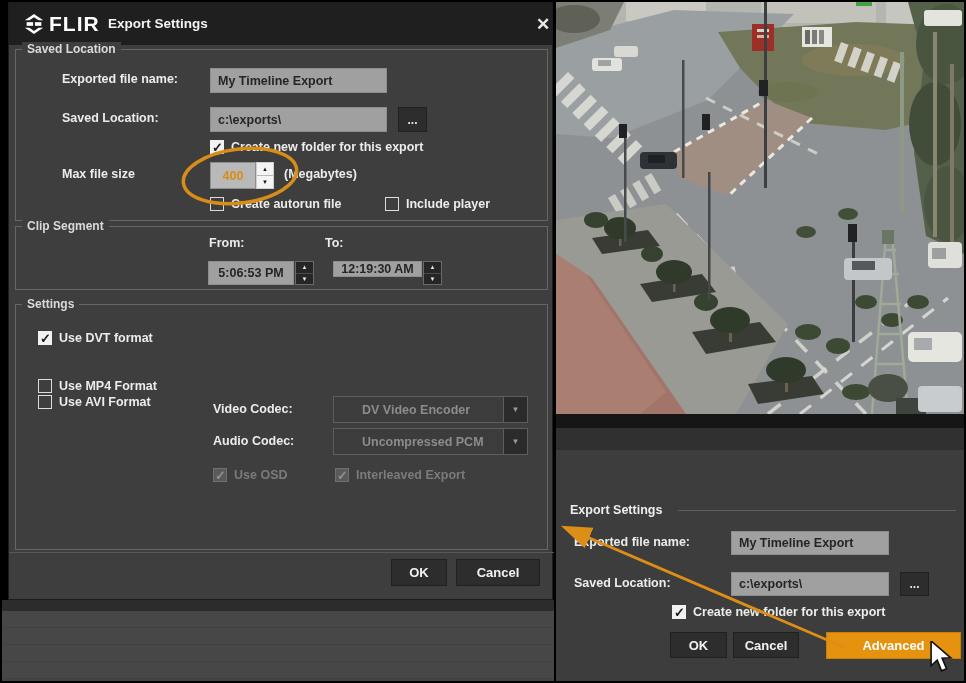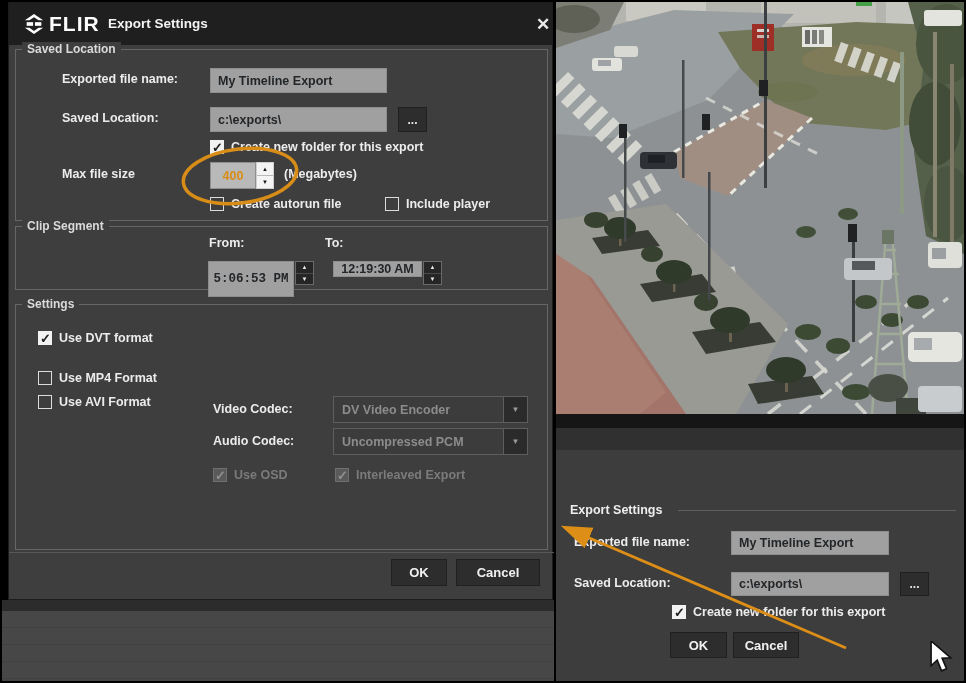--- a/index.html
+++ b/index.html
@@ -54,21 +54,21 @@
   .spin.light span{color:#141414;}
   .spin.light span:first-child{border-bottom:1px solid #b9b9b9;}
   .spin.dark{background:#262626;border:1px solid #6a6a6a;}
   .spin.dark span{color:#e9e9e9;}
   .spin.dark span:first-child{border-bottom:1px solid #4a4a4a;}
   .up::after{content:"\25B2";} .dn::after{content:"\25BC";}
 
   
   .dd{position:absolute;background:#3c3c3c;border:1px solid #5e5e5e;box-sizing:border-box;
       display:flex;align-items:center;color:#8c8c8c;font-size:12.5px;font-weight:700;}
-  .dd .dd-txt{flex:1;padding:0 8px;white-space:nowrap;overflow:hidden;}
+  .dd .dd-txt{flex:1;padding:0 8px;white-space:nowrap;overflow:hidden;margin-left:20px;}
   .dd .dd-btn{width:23px;align-self:stretch;background:#2b2b2b;border-left:1px solid #5e5e5e;
               display:flex;align-items:center;justify-content:center;color:#9a9a9a;font-size:8px;}
   .dd .dd-btn::after{content:"\25BC";}
 
   .sep{position:absolute;height:1px;background:#585858;}
 
   
   .timeline{position:absolute;left:2px;top:600px;width:552px;height:81px;background:#454545;}
   .timeline .tl-top{position:absolute;left:0;top:0;width:100%;height:11px;background:#2c2c2c;}
   .timeline .tl-grid{position:absolute;left:0;top:11px;width:100%;height:68px;
@@ -255,20 +255,21 @@
       <div class="field" style="left:175px;top:122px;width:158px;height:24px;">c:\exports\</div>
       <div class="dots" style="left:344px;top:122px;width:29px;height:24px;">...</div>
 
       <div class="cbrow" style="left:116px;top:155px;">
         <span class="cb on"></span>
         <span class="txt">Create new folder for this export</span>
       </div>
 
       <div class="btn" style="left:114px;top:182px;width:57px;height:26px;">OK</div>
       <div class="btn" style="left:177px;top:182px;width:66px;height:26px;">Cancel</div>
+      <div class="btn orange" style="left:270px;top:182px;width:135px;height:27px;">Advanced</div>
     </div>
   </div>
 
   <div class="timeline">
     <div class="tl-top"></div>
     <div class="tl-grid"></div>
   </div>
 
   <div class="dialog">
     <div class="titlebar">
@@ -317,41 +318,41 @@
         <span class="txt">Include player</span>
       </div>
     </div>
 
     <div class="grp" style="left:6px;top:223px;width:533px;height:64px;">
       <div class="grp-title">Clip Segment</div>
 
       <div class="lbl" style="left:193px;top:9px;">From:</div>
       <div class="lbl" style="left:309px;top:9px;">To:</div>
 
-      <div class="field center" style="left:192px;top:34px;width:86px;height:36px;font-family:Liberation Mono, monospace;">5:06:53 PM</div>
+      <div class="field center" style="left:192px;top:34px;width:86px;height:24px;">5:06:53 PM</div>
       <div class="spin dark" style="left:279px;top:34px;width:19px;height:24px;">
         <span class="up"></span>
         <span class="dn"></span>
       </div>
 
       <div class="field center" style="left:317px;top:34px;width:89px;height:16px;">12:19:30 AM</div>
       <div class="spin dark" style="left:407px;top:34px;width:19px;height:24px;">
         <span class="up"></span>
         <span class="dn"></span>
       </div>
     </div>
 
     <div class="grp" style="left:6px;top:301px;width:533px;height:246px;">
       <div class="grp-title">Settings</div>
 
       <div class="cbrow" style="left:22px;top:26px;">
         <span class="cb on"></span>
         <span class="txt">Use DVT format</span>
       </div>
-      <div class="cbrow" style="left:22px;top:66px;">
+      <div class="cbrow" style="left:22px;top:74px;">
         <span class="cb"></span>
         <span class="txt">Use MP4 Format</span>
       </div>
       <div class="cbrow" style="left:22px;top:90px;">
         <span class="cb"></span>
         <span class="txt">Use AVI Format</span>
       </div>
 
 
       <div class="lbl" style="left:197px;top:97px;">Video Codec:</div>

